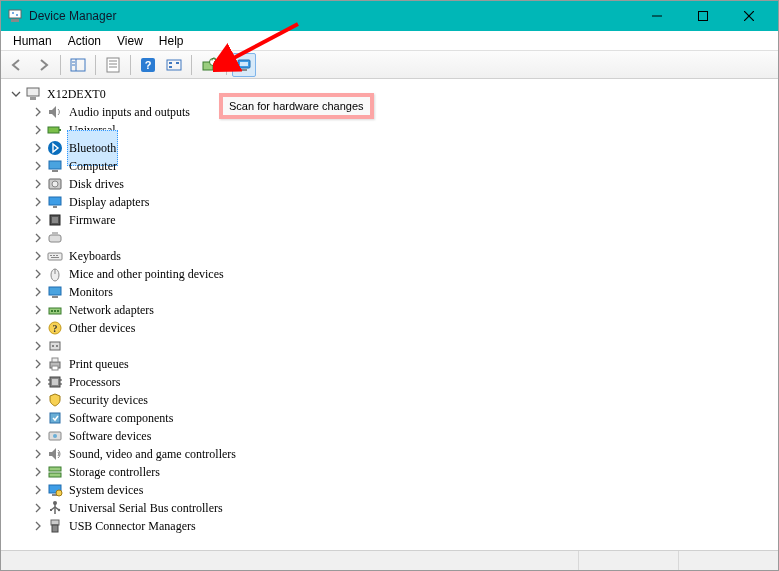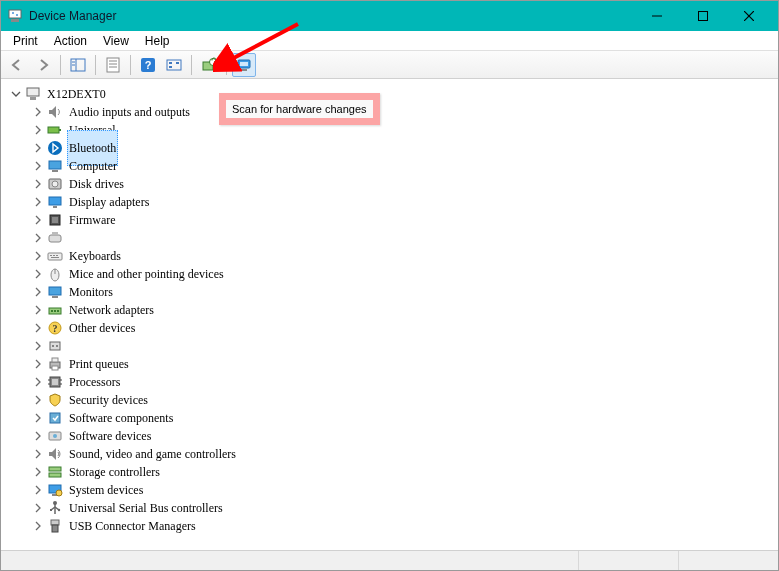--- a/index.html
+++ b/index.html
@@ -16,21 +16,21 @@
 .menubar { background: #fff; height: 20px; display: flex; align-items: center; padding: 0 4px; border-bottom: 1px solid #e0e0e0; }
 .menubar .menu-item { padding: 2px 8px; cursor: pointer; font-size: 12px; }
 
 
 .toolbar { background: linear-gradient(#fcfcfc,#f0f0f0); height: 28px; display: flex; align-items: center; padding: 0 4px; border-bottom: 1px solid #d0d0d0; gap: 2px; position: relative; }
 .toolbar .tool-btn { width: 24px; height: 24px; display: flex; align-items: center; justify-content: center; cursor: pointer; border: 1px solid transparent; border-radius: 2px; }
 .toolbar .tool-btn:hover, .toolbar .tool-btn.hover { background: #d8eaf9; border-color: #7eb4ea; }
 .toolbar .sep { width: 1px; height: 20px; background: #c0c0c0; margin: 0 3px; }
 
 
-.tooltip { position: absolute; left: 218px; top: 92px; background: #f9f9f9; border: 7px solid #fca5a5; padding: 3px 6px; font-size: 11px; z-index: 10; white-space: nowrap; box-shadow: 1px 1px 2px rgba(0,0,0,0.15); }
+.tooltip { position: absolute; left: 218px; top: 92px; background: #f9f9f9; border: 4px solid #fca5a5; padding: 3px 6px; font-size: 11px; z-index: 10; white-space: nowrap; box-shadow: 1px 1px 2px rgba(0,0,0,0.15); }
 
 
 .tree { padding: 6px 4px 4px 8px; overflow: auto; height: calc(100% - 30px - 20px - 28px - 20px); background: #fff; }
 .tree-node { display: flex; align-items: center; height: 18px; line-height: 18px; position: relative; font-family: Liberation Serif, serif; }
 .tree-node .expander { width: 14px; height: 14px; margin-right: 2px; display: flex; align-items: center; justify-content: center; color: #6b6b6b; cursor: pointer; }
 .tree-node .node-icon { width: 16px; height: 16px; margin-right: 4px; display: inline-flex; align-items: center; justify-content: center; }
 .tree-node .label { white-space: nowrap; padding: 0 2px; }
 .tree-node.selected .label { background: #cde8ff; border: 1px dotted #3399ff; padding: 8px 1px; }
 .tree-children { margin-left: 22px; }
 
@@ -70,21 +70,21 @@
     <div class="win-btn">
         <svg width="10" height="10">
           <line x1="0" y1="0" x2="10" y2="10" stroke="#000" stroke-width="1.2"></line>
           <line x1="10" y1="0" x2="0" y2="10" stroke="#000" stroke-width="1.2"></line>
         </svg>
       </div>
   </div>
 </div>
 
 <div class="menubar">
-  <div class="menu-item">Print</div>
+  <div class="menu-item">Human</div>
   <div class="menu-item">Action</div>
   <div class="menu-item">View</div>
   <div class="menu-item">Help</div>
 </div>
 
 <div class="toolbar">
   <div class="tool-btn">
       <svg width="16" height="16">
         <path d="M10 3 L4 8 L10 13" fill="none" stroke="#888" stroke-width="2"></path>
       </svg>

